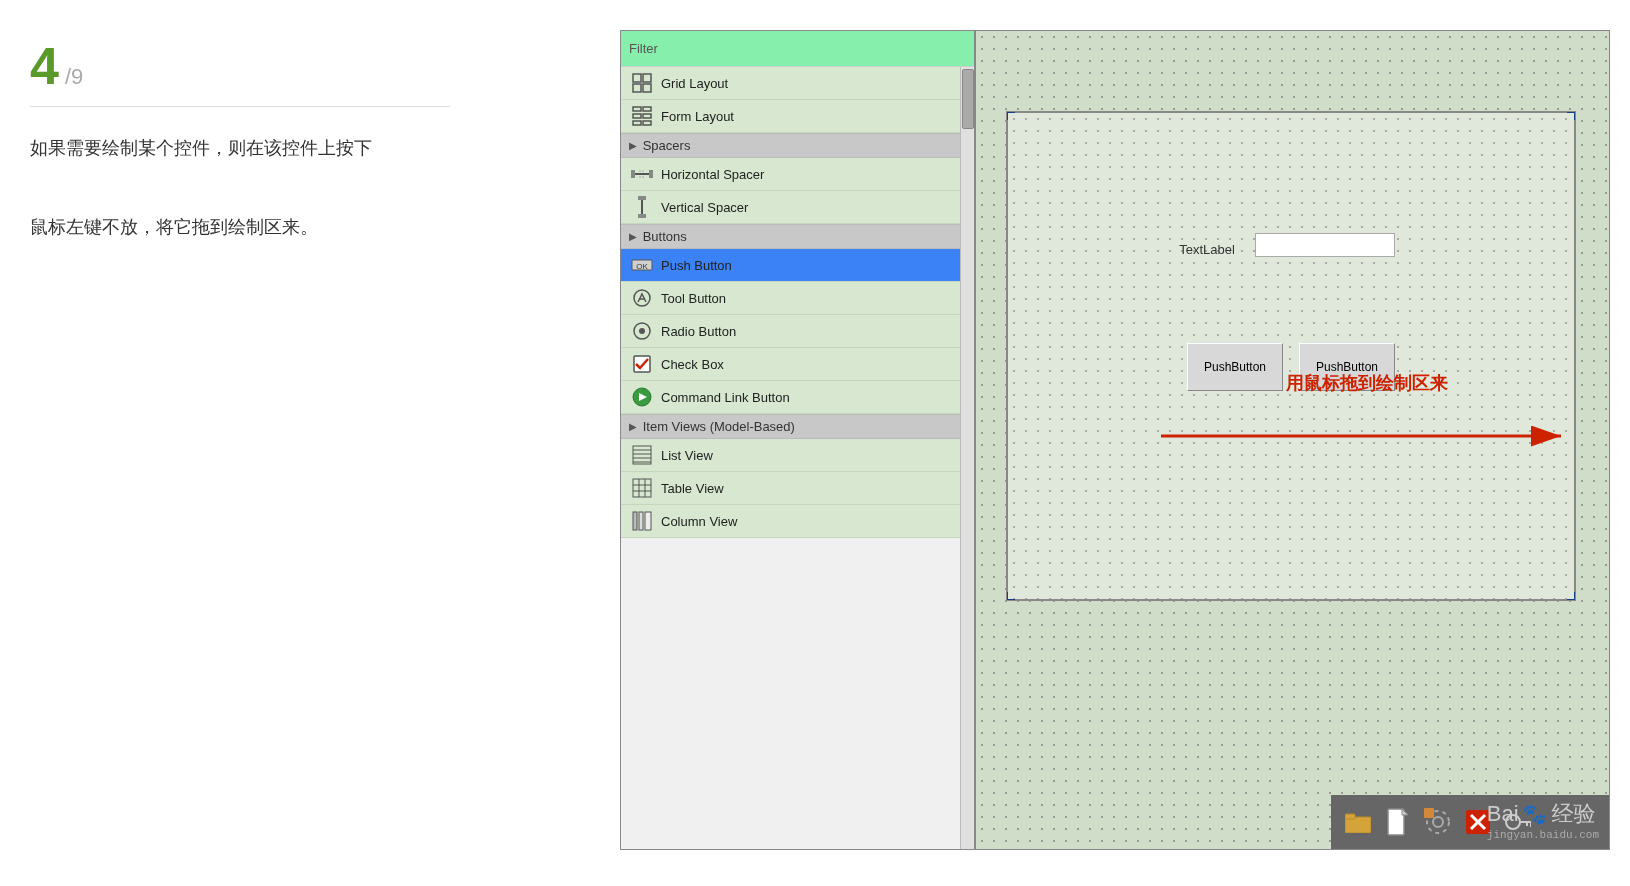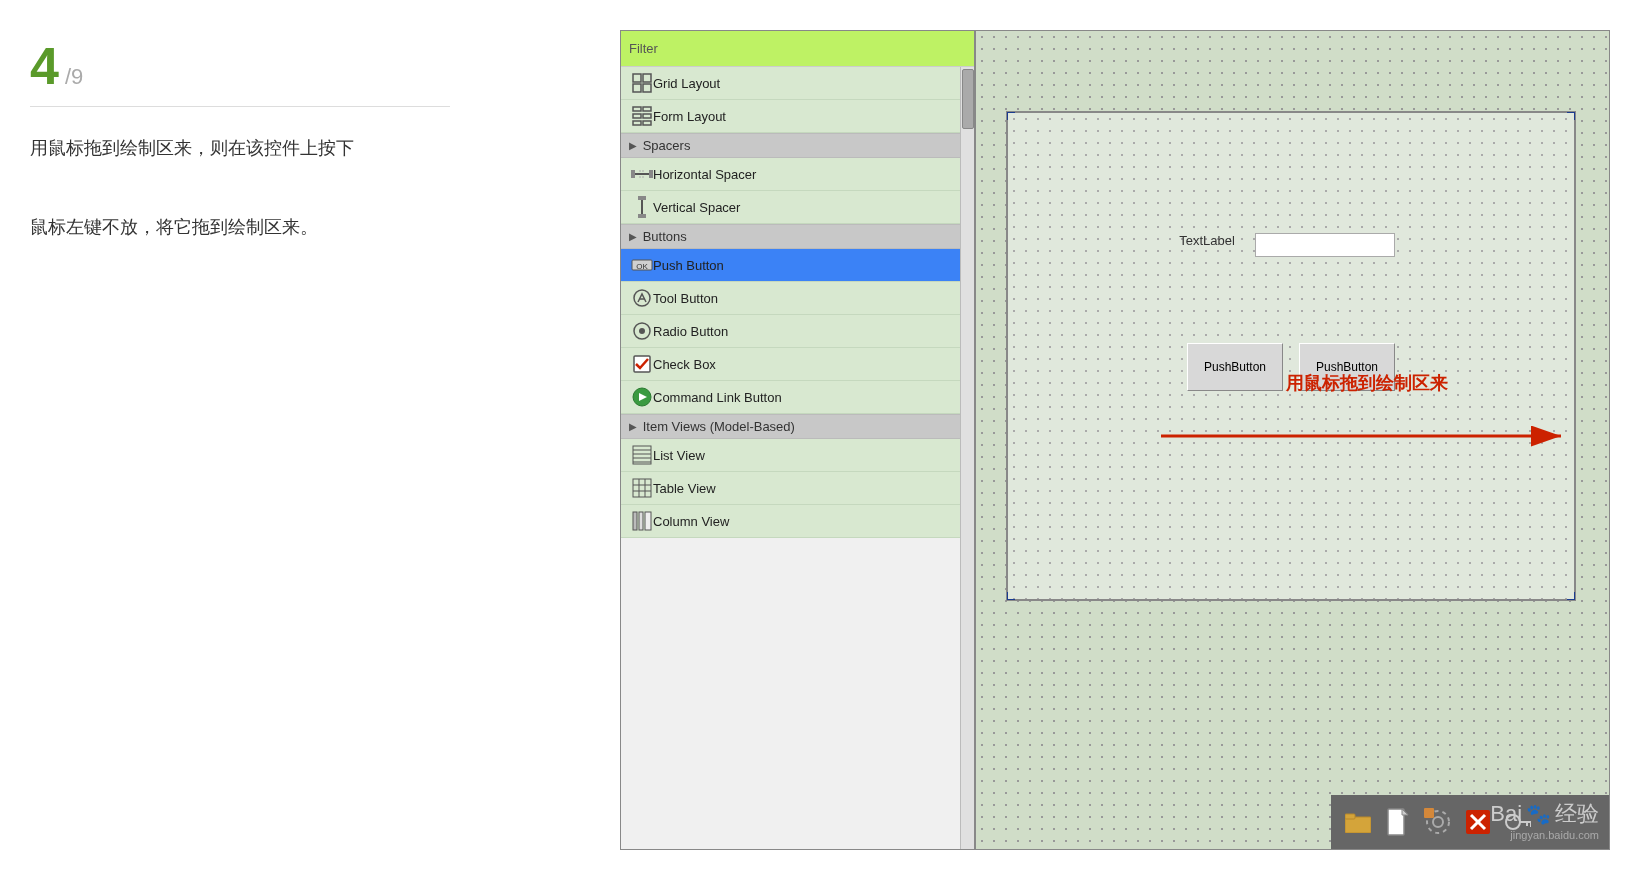--- a/index.html
+++ b/index.html
@@ -68,21 +68,21 @@
       left: 0;
       top: 0;
       width: 355px;
       height: 100%;
       background: #f0f0f0;
       border-right: 2px solid #888;
     }
 
     .filter-bar {
       height: 36px;
-      background: #bef264;
+      background: #86efac;
       border-bottom: 1px solid #ccc;
       display: flex;
       align-items: center;
       padding: 0 8px;
       font-size: 13px;
       color: #555;
     }
 
     .palette-list {
       overflow-y: auto;
@@ -107,21 +107,21 @@
     }
 
     .palette-item {
       display: flex;
       align-items: center;
       padding: 5px 10px;
       font-size: 13px;
       color: #222;
       background: #d8e8d0;
       border-bottom: 1px solid #c5d8be;
-      gap: 0;
+      gap: 8px;
       cursor: pointer;
     }
     .palette-item.highlighted {
       background: #3b82f6;
     }
 
     .palette-icon {
       width: 22px;
       height: 22px;
       display: flex;
@@ -196,21 +196,21 @@
     .handle.bl { bottom: -1px; left: -1px; }
     .handle.br { bottom: -1px; right: -1px; }
 
     
     .form-row {
       position: absolute;
       top: 120px;
       left: 0;
       right: 8px;
       display: flex;
-      align-items: flex-start;
+      align-items: flex-end;
       justify-content: center;
       gap: 20px;
     }
 
     .text-label-widget {
       font-size: 13px;
       color: #333;
       font-family: Arial, sans-serif;
     }
 
@@ -301,21 +301,21 @@
 
     .watermark {
       position: absolute;
       bottom: 8px;
       right: 12px;
       text-align: right;
     }
     .watermark-bottom {
       font-size: 11px;
       color: #aaaaaa;
-      font-family: Liberation Sans, sans-serif;
+      font-family: Liberation Mono, monospace;
     }
 
     
     .baidu-logo {
       display: flex;
       align-items: center;
       gap: 4px;
     }
     .baidu-text {
       font-size: 22px;
@@ -330,21 +330,21 @@
 </head>
 <body>
 
 <div class="left-panel">
   <div class="step-number">
     <span class="step-num-big">4</span>
     <span class="step-num-total">/9</span>
   </div>
   <div class="divider-line"></div>
   <div class="description-text">
-    <span>用鼠标拖到绘制区来，则在该控件上按下</span><br><br>
+    <span>如果需要绘制某个控件，则在该控件上按下</span><br><br>
     <span>鼠标左键不放，将它拖到绘制区来。</span>
   </div>
 </div>
 
 <div class="right-panel">
 
   <div class="widget-palette">
     <div class="filter-bar">
       <span>Filter</span>
     </div>

